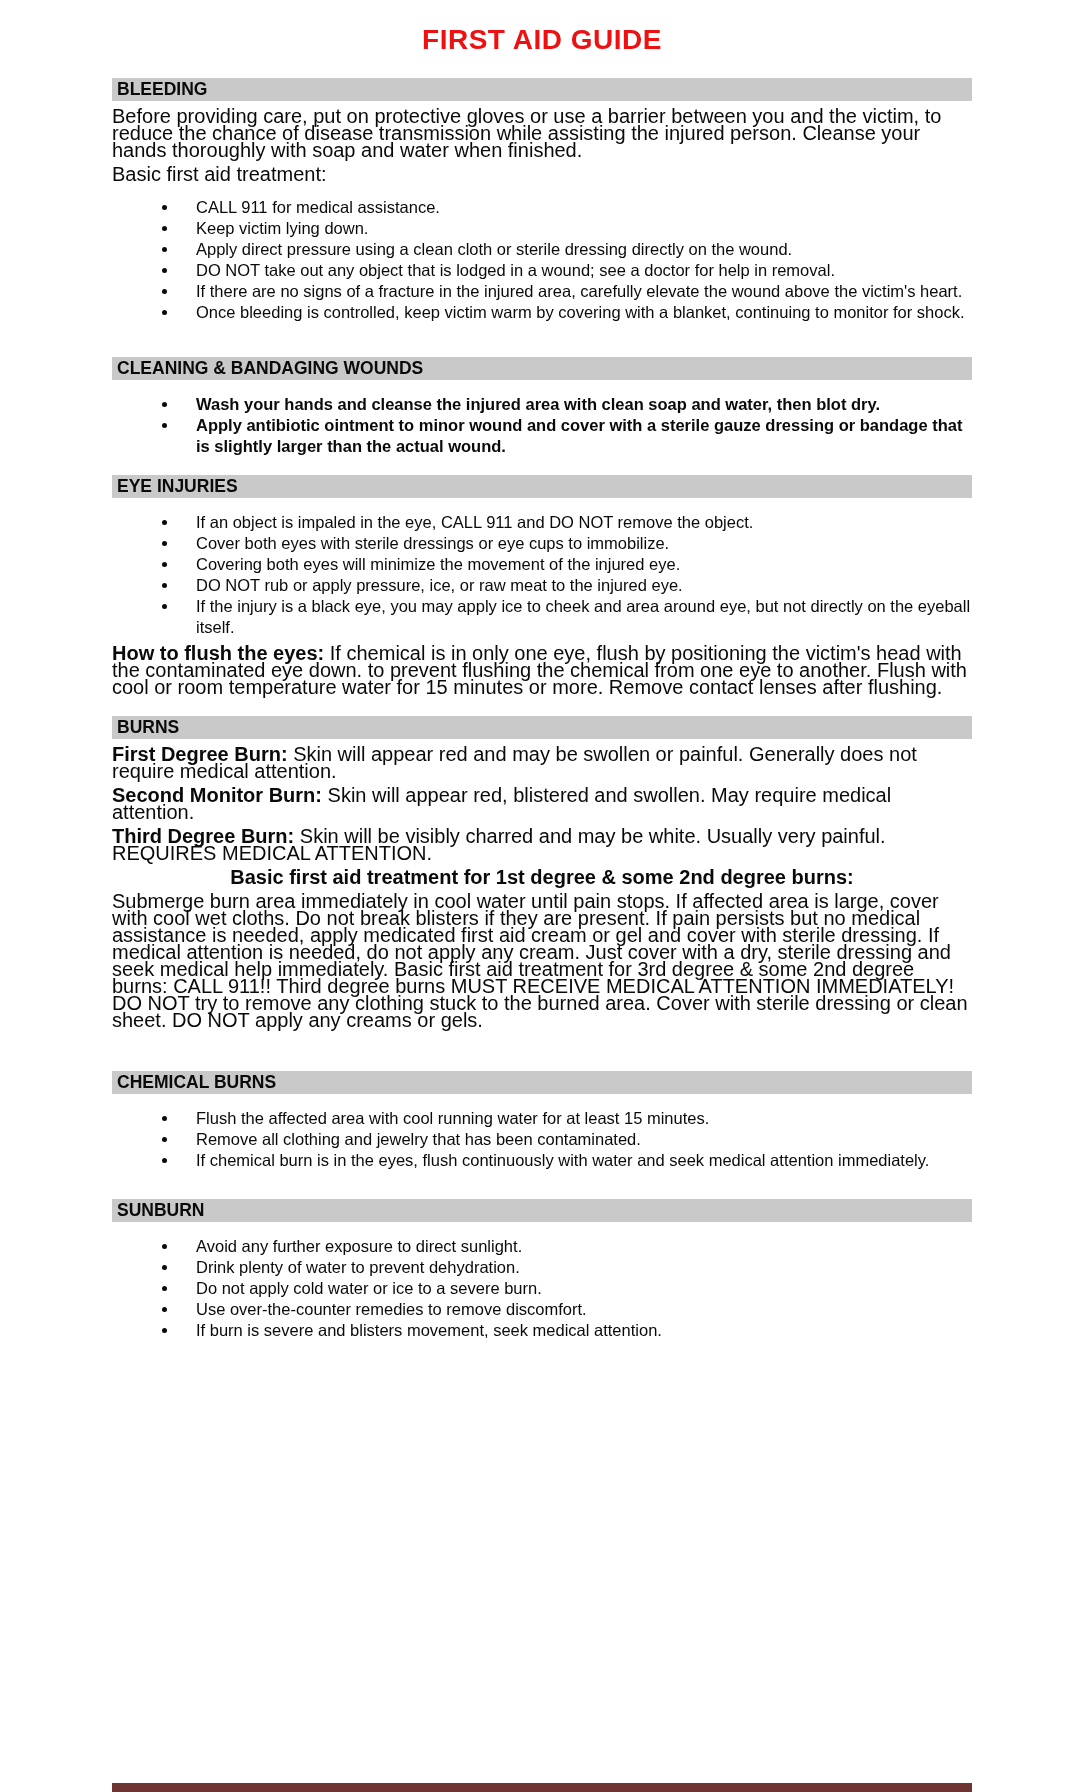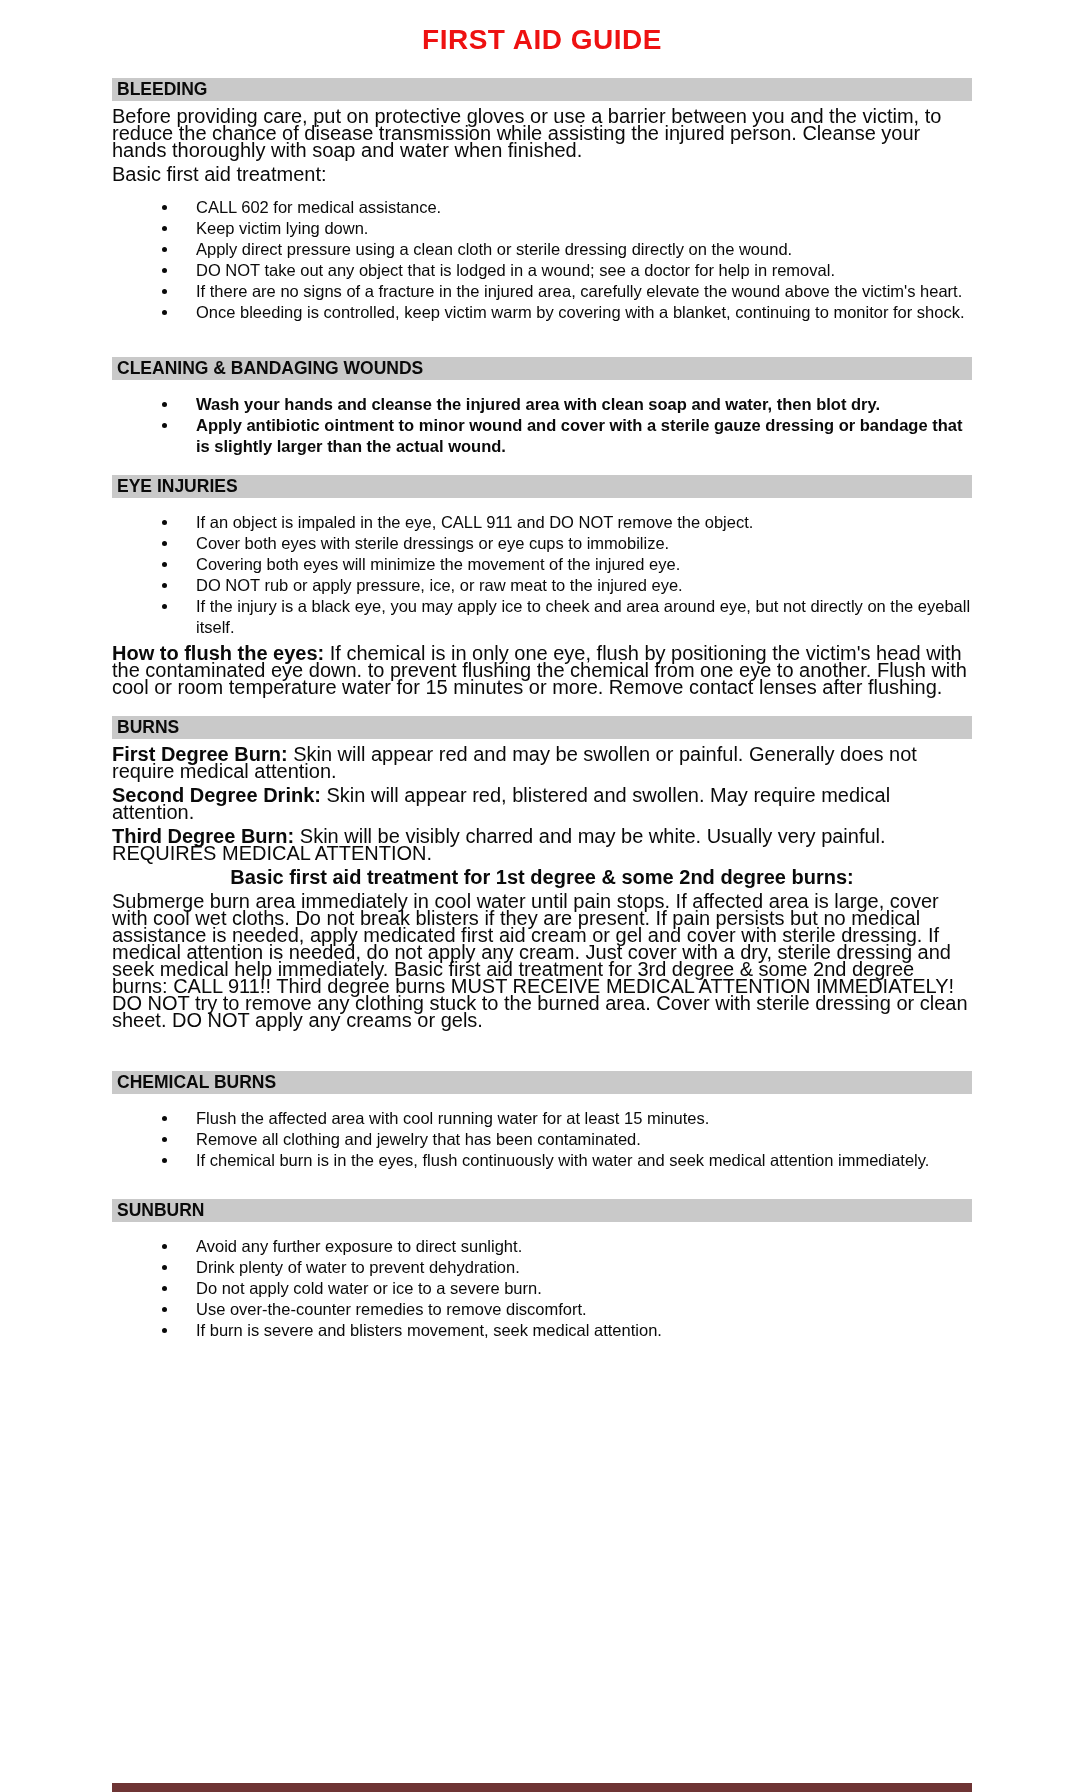--- a/index.html
+++ b/index.html
@@ -62,21 +62,21 @@
 
 <div class="page">
 
   <h1 class="title">FIRST AID GUIDE</h1>
 
   <div class="section">
     <div class="section-header">BLEEDING</div>
     <p class="body">Before providing care, put on protective gloves or use a barrier between you and the victim, to reduce the chance of disease transmission while assisting the injured person. Cleanse your hands thoroughly with soap and water when finished.</p>
     <p class="body mt-sub">Basic first aid treatment:</p>
     <ul class="bullets ul-bleeding">
-      <li>CALL 602 for medical assistance.</li>
+      <li>CALL 911 for medical assistance.</li>
       <li>Keep victim lying down.</li>
       <li>Apply direct pressure using a clean cloth or sterile dressing directly on the wound.</li>
       <li>DO NOT take out any object that is lodged in a wound; see a doctor for help in removal.</li>
       <li>If there are no signs of a fracture in the injured area, carefully elevate the wound above the victim's heart.</li>
       <li>Once bleeding is controlled, keep victim warm by covering with a blanket, continuing to monitor for shock.</li>
     </ul>
   </div>
 
   <div class="section s-cleaning">
     <div class="section-header">CLEANING &amp; BANDAGING WOUNDS</div>
@@ -94,21 +94,21 @@
       <li>Covering both eyes will minimize the movement of the injured eye.</li>
       <li>DO NOT rub or apply pressure, ice, or raw meat to the injured eye.</li>
       <li>If the injury is a black eye, you may apply ice to cheek and area around eye, but not directly on the eyeball itself.</li>
     </ul>
     <p class="body mt-flush"><b>How to flush the eyes:</b><span> If chemical is in only one eye, flush by positioning the victim's head with the contaminated eye down. to prevent flushing the chemical from one eye to another. Flush with cool or room temperature water for 15 minutes or more. Remove contact lenses after flushing.</span></p>
   </div>
 
   <div class="section s-burns">
     <div class="section-header">BURNS</div>
     <p class="body"><b>First Degree Burn:</b><span> Skin will appear red and may be swollen or painful. Generally does not require medical attention.</span></p>
-    <p class="body mt-tight"><b>Second Degree Drink:</b><span> Skin will appear red, blistered and swollen. May require medical attention.</span></p>
+    <p class="body mt-tight"><b>Second Monitor Burn:</b><span> Skin will appear red, blistered and swollen. May require medical attention.</span></p>
     <p class="body mt-tight"><b>Third Degree Burn:</b><span> Skin will be visibly charred and may be white. Usually very painful. REQUIRES MEDICAL ATTENTION.</span></p>
     <p class="body mt-burnsub">Basic first aid treatment for 1st degree &amp; some 2nd degree burns:</p>
     <p class="body">Submerge burn area immediately in cool water until pain stops. If affected area is large, cover with cool wet cloths. Do not break blisters if they are present. If pain persists but no medical assistance is needed, apply medicated first aid cream or gel and cover with sterile dressing. If medical attention is needed, do not apply any cream. Just cover with a dry, sterile dressing and seek medical help immediately. Basic first aid treatment for 3rd degree &amp; some 2nd degree burns: CALL 911!! Third degree burns MUST RECEIVE MEDICAL ATTENTION IMMEDIATELY! DO NOT try to remove any clothing stuck to the burned area. Cover with sterile dressing or clean sheet. DO NOT apply any creams or gels.</p>
   </div>
 
   <div class="section s-chemical">
     <div class="section-header">CHEMICAL BURNS</div>
     <ul class="bullets">
       <li>Flush the affected area with cool running water for at least 15 minutes.</li>
       <li>Remove all clothing and jewelry that has been contaminated.</li>

